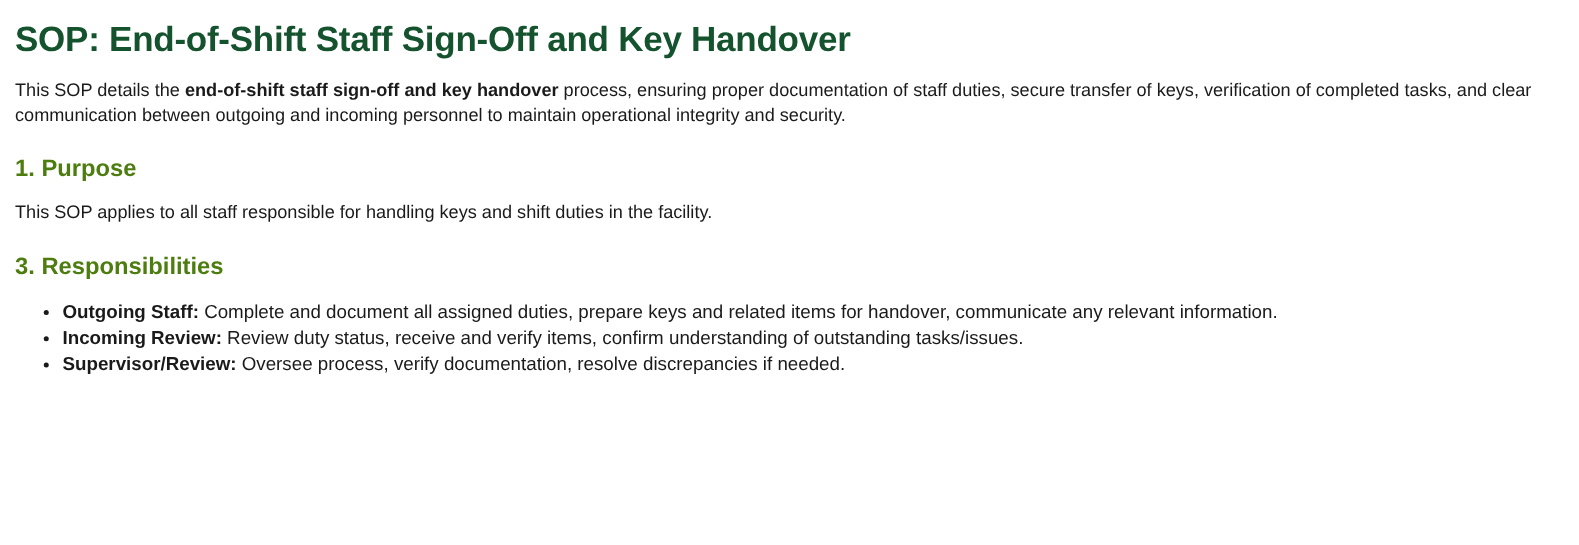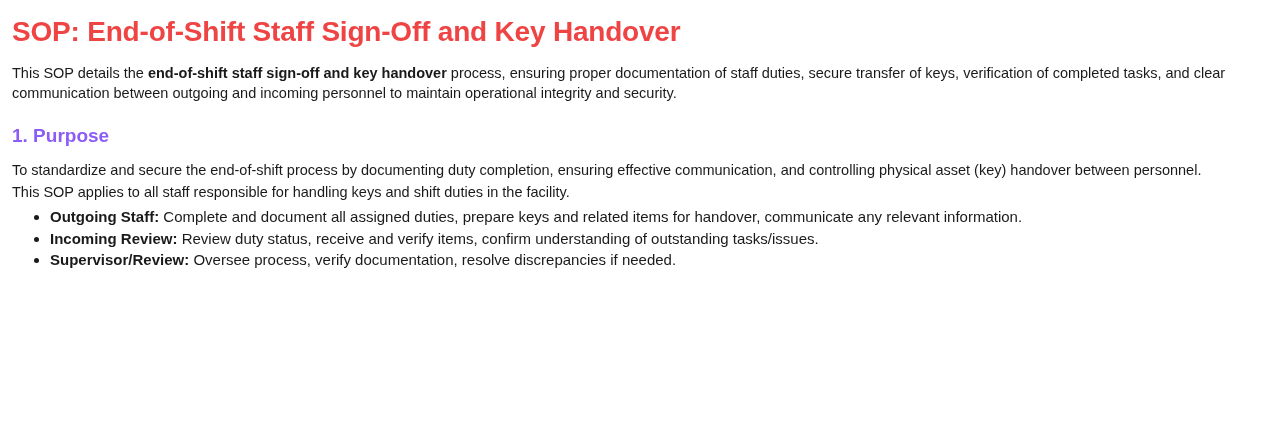--- a/index.html
+++ b/index.html
@@ -15,34 +15,34 @@
     overflow: hidden;
   }
   .page {
     padding: 10px 12px 0 12px;
     box-sizing: border-box;
   }
   h1.doc-title {
     font-size: 28px;
     line-height: 1.15;
     font-weight: bold;
-    color: #ef4444;
+    color: #14532d;
     margin: 6px 0 16px 0;
     letter-spacing: -0.2px;
   }
   h2.section-title {
     font-size: 19px;
     font-weight: bold;
-    color: #8b5cf6;
+    color: #4d7c0f;
     margin: 22px 0 14px 0;
   }
   p.body-text {
     font-size: 14.5px;
     line-height: 1.35;
-    margin: 2px 0 2px 0;
+    margin: 12px 0 2px 0;
     color: #1a1a1a;
     max-width: 1245px;
   }
   ul.resp-list {
     margin: 4px 0 0 0;
     padding-left: 38px;
     list-style-type: disc;
   }
   ul.resp-list li {
     font-size: 15px;
@@ -61,24 +61,24 @@
 
 <div class="page">
 
   <h1 class="doc-title">SOP: End-of-Shift Staff Sign-Off and Key Handover</h1>
 
   <p class="body-text intro-line">
     <span>This SOP details the </span><span class="b">end-of-shift staff sign-off and key handover</span><span> process, ensuring proper documentation of staff duties, secure transfer of keys, verification of completed tasks, and clear communication between outgoing and incoming personnel to maintain operational integrity and security.</span>
   </p>
 
   <h2 class="section-title">1. Purpose</h2>
-  <p class="body-text">To standardize and secure the end-of-shift process by documenting duty completion, ensuring effective communication, and controlling physical asset (key) handover between personnel.</p>
 
   <p class="body-text">This SOP applies to all staff responsible for handling keys and shift duties in the facility.</p>
 
+  <h2 class="section-title">3. Responsibilities</h2>
   <ul class="resp-list">
     <li>
       <span class="b">Outgoing Staff:</span><span> Complete and document all assigned duties, prepare keys and related items for handover, communicate any relevant information.</span>
     </li>
     <li>
       <span class="b">Incoming Review:</span><span> Review duty status, receive and verify items, confirm understanding of outstanding tasks/issues.</span>
     </li>
     <li>
       <span class="b">Supervisor/Review:</span><span> Oversee process, verify documentation, resolve discrepancies if needed.</span>
     </li>

